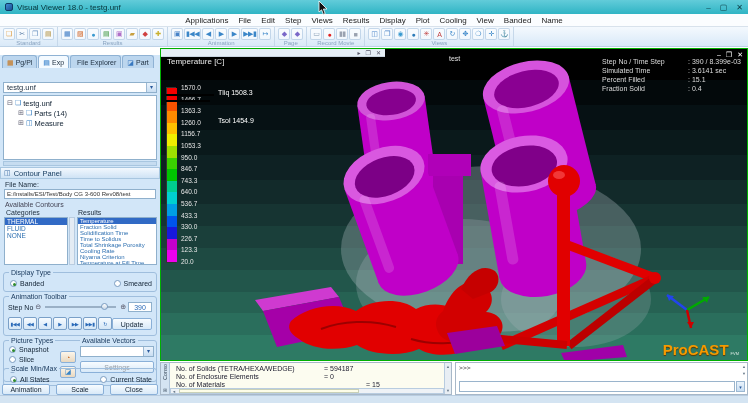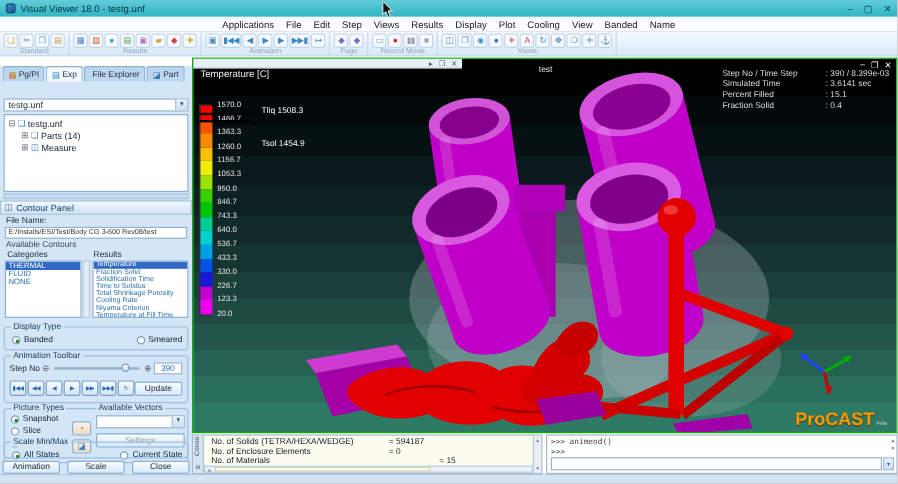--- a/index.html
+++ b/index.html
@@ -651,21 +651,20 @@
       </div>
   </div>
   <div class="chsb">
     <span class="arr">◄</span>
     <span class="thumbh"></span>
   </div>
 
   <div id="console-right">
     <div class="pylines">
 
-    <div class="pyline">&gt;&gt;&gt; animend()</div>
         <div class="pyline">&gt;&gt;&gt;</div>
       </div>
     <div class="pyscroll">
         <span>▲</span>
         <span>▼</span>
       </div>
     <input class="pyinput" style="">
     <span class="pydrop">▾</span>
   </div>
 

